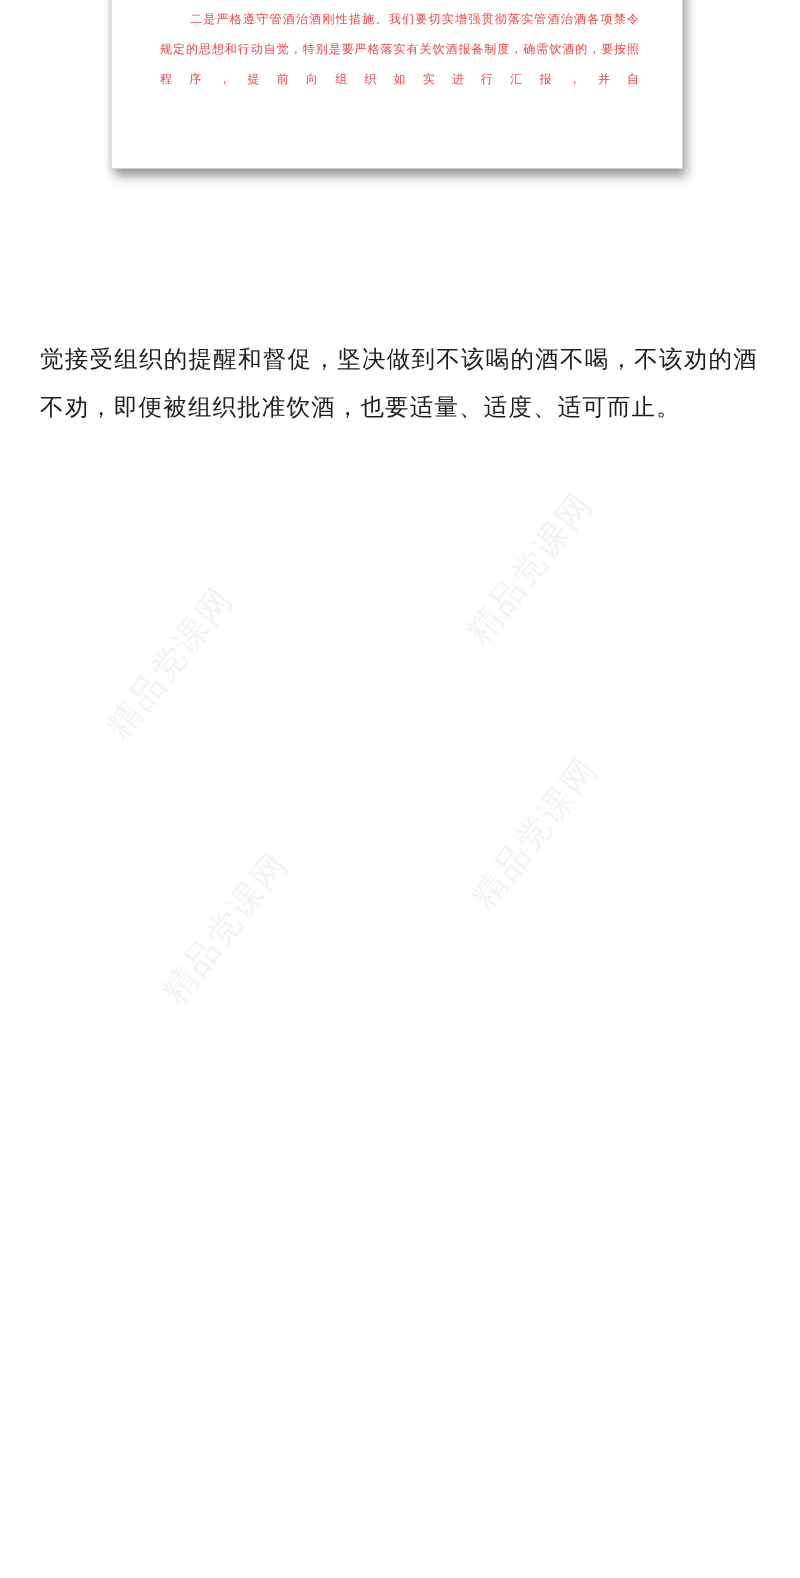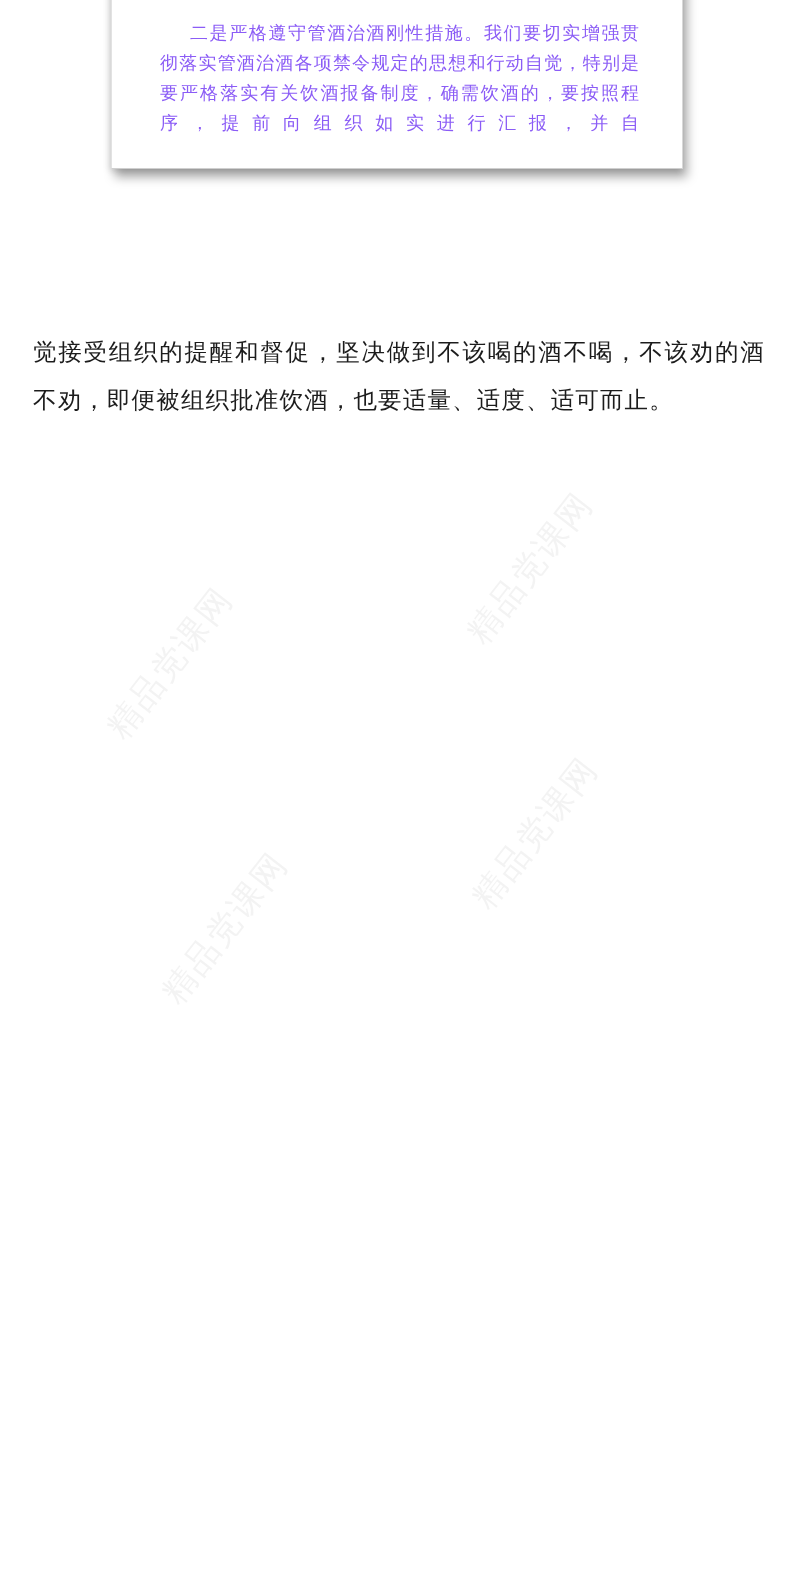--- a/index.html
+++ b/index.html
@@ -26,25 +26,25 @@
     background: #ffffff;
     border-left: 1px solid #e2e2e2;
     border-right: 1px solid #d8d8d8;
     border-bottom: 1px solid #cfcfcf;
     box-shadow: 4px 8px 10px rgba(0,0,0,0.35), -2px 2px 6px rgba(0,0,0,0.12);
     box-sizing: border-box;
   }
   .page-card .card-text {
     position: absolute;
     left: 48px;
-    top: 38px;
+    top: 24px;
     width: 480px;
-    font-size: 18px;
+    font-size: 12px;
     line-height: 30px;
-    color: #8b5cf6;
+    color: #ef4444;
     letter-spacing: 0.9px;
   }
   .page-card .card-text p {
     margin: 0;
     text-indent: 30px;
     text-align: justify;
     text-align-last: justify;
   }
 
   
@@ -52,21 +52,21 @@
     position: absolute;
     left: 25px;
     top: 321px;
     width: 748px;
     font-size: 23.5px;
     line-height: 47.8px;
     color: #1c1c1c;
     letter-spacing: 1.15px;
   }
   .doc-body p {
-    margin: 8px;
+    margin: 15px;
     text-align: justify;
   }
   .doc-body p.indent {
     text-indent: 49px;
   }
   .doc-body p.continue {
     text-indent: 0;
   }
 
   

